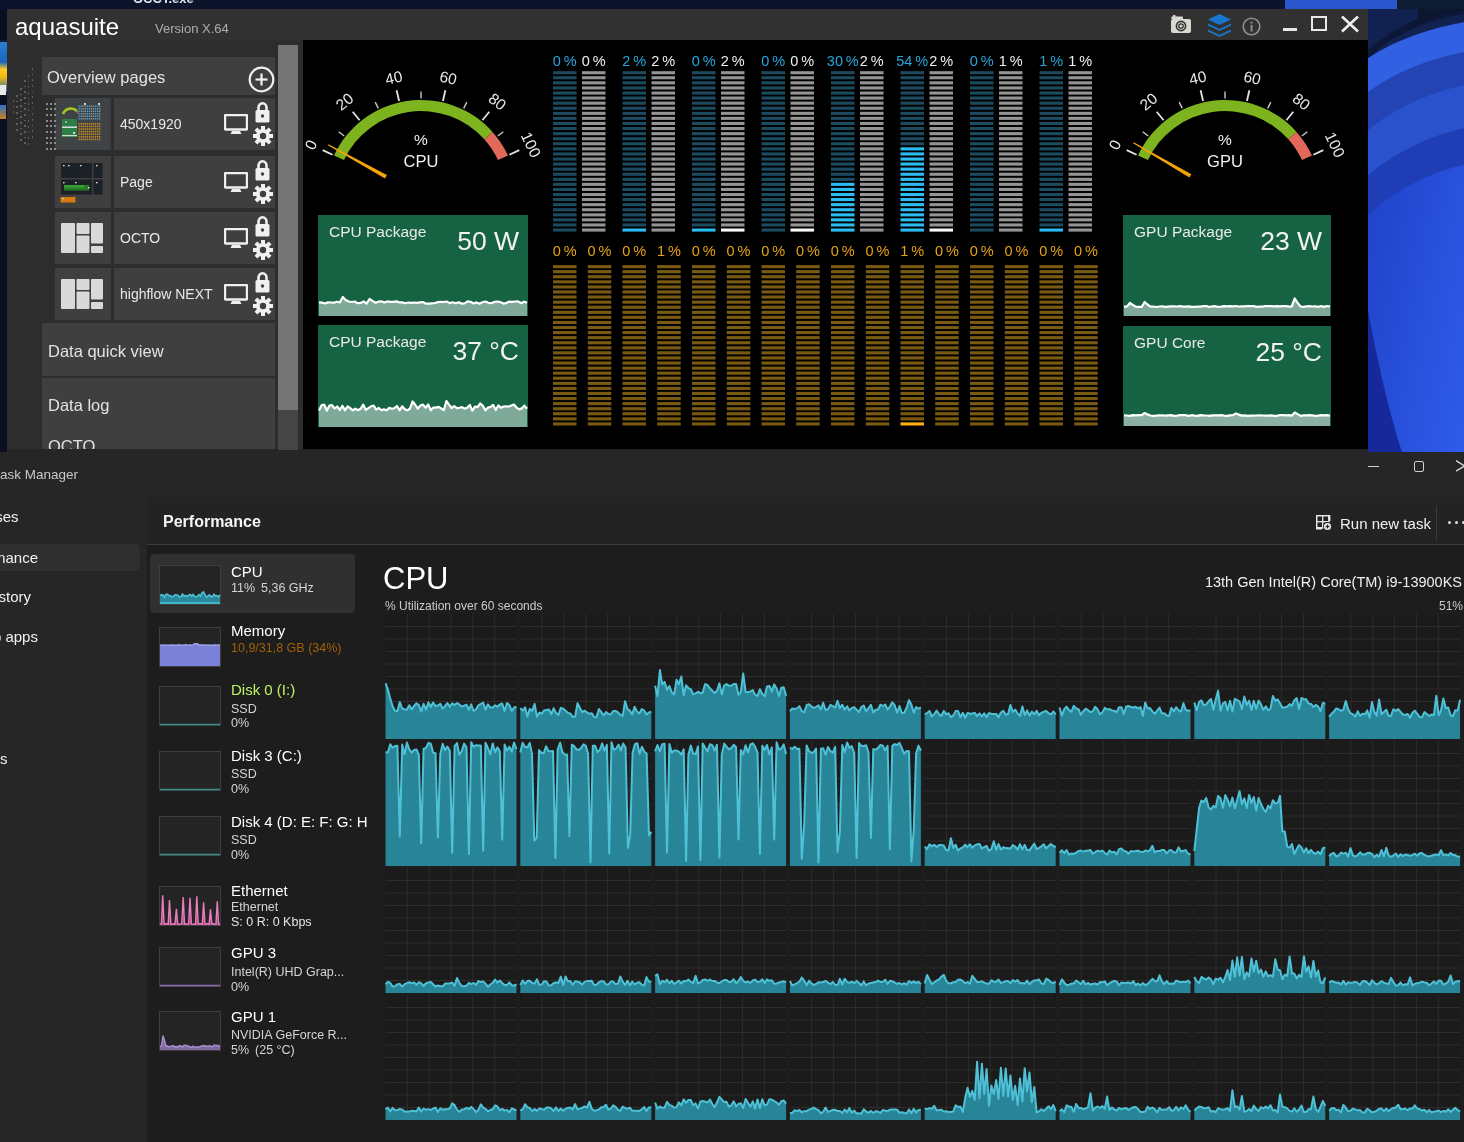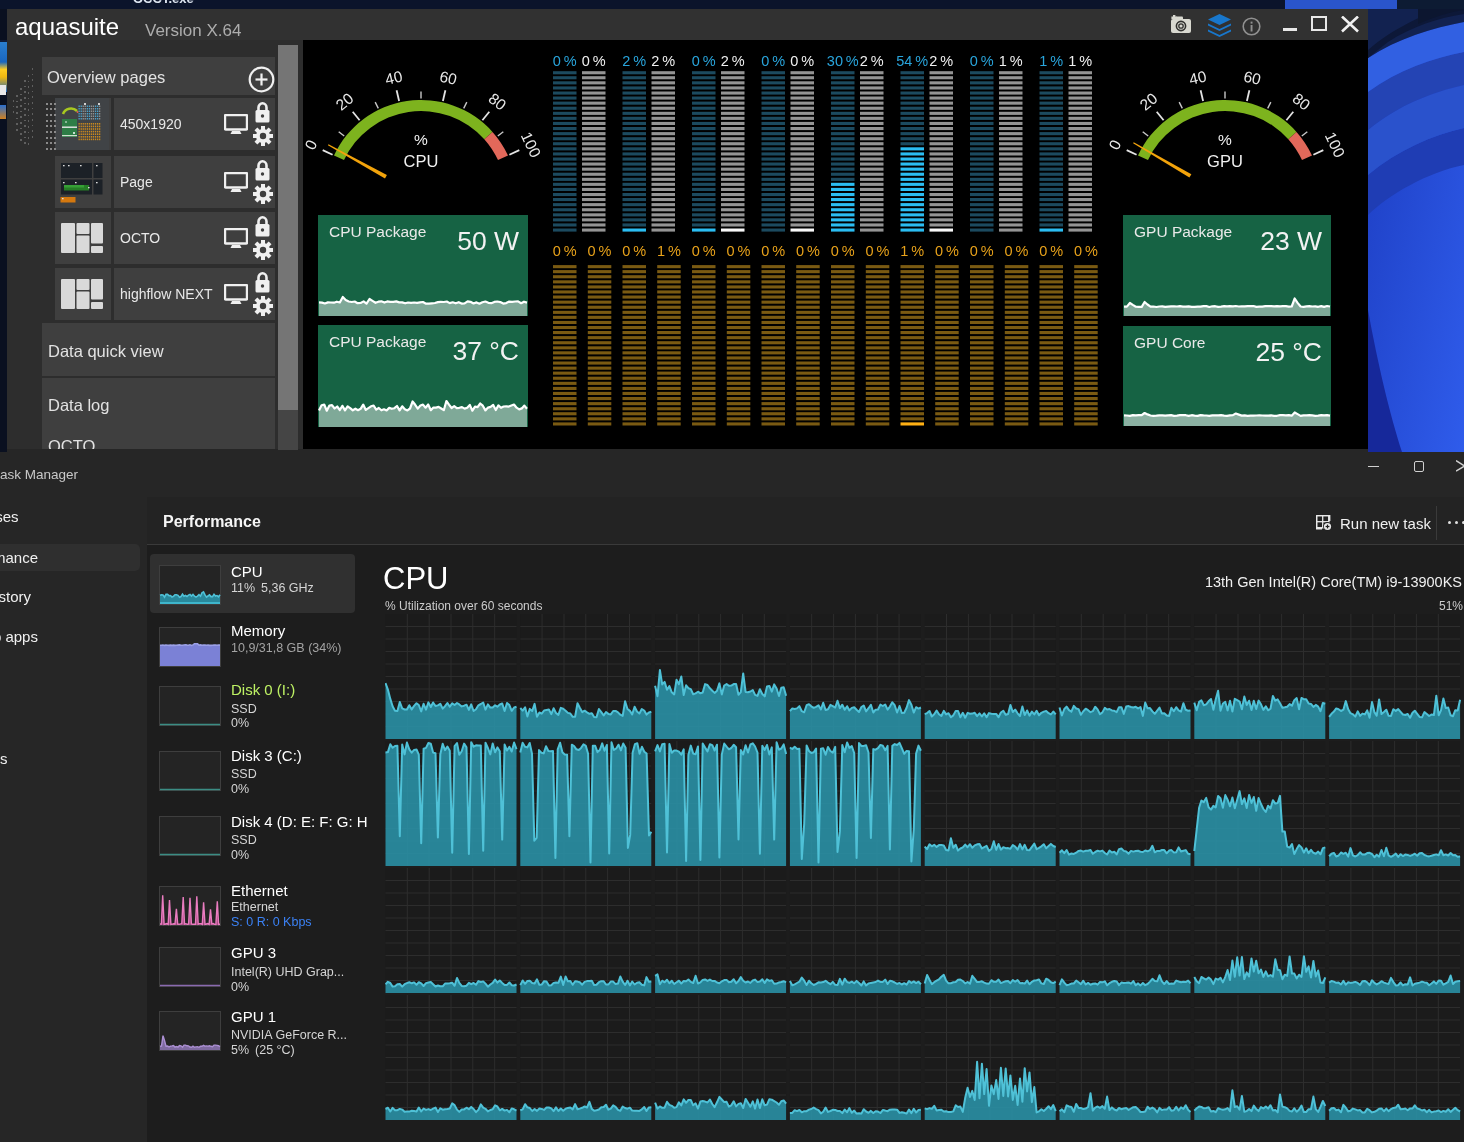--- a/index.html
+++ b/index.html
@@ -33,21 +33,21 @@
 <div class="abs" style="left:1397px;top:0;width:67px;height:9px;background:#0d1b33"></div>
 <div class="abs" style="left:0;top:9px;width:7px;height:443px;background:#0a1020;overflow:hidden">
     <div class="abs" style="left:0;top:31px;width:7px;height:22px;background:#0f1c3a"></div>
     <div class="abs" style="left:0;top:33px;width:7px;height:50px;background:linear-gradient(180deg,#2a7fd0 0%,#1a66c0 40%,#ffcc20 55%,#f0b810 70%,#1a66c0 100%)"></div>
     <div class="abs" style="left:0;top:76px;width:6px;height:10px;background:#e8e8e8"></div>
     <div class="abs" style="left:0;top:96px;width:6px;height:14px;background:linear-gradient(180deg,#2a6fd0,#d08020)"></div>
   </div>
 <div class="abs" style="left:7px;top:9px;width:1361px;height:443px;background:#2d2d2d;overflow:hidden">
     <div class="abs" style="left:0;top:0;width:1361px;height:31px;background:#313131"></div>
     <div class="abs" style="left:8px;top:4px;font-size:24px;color:#ffffff;letter-spacing:0px">aquasuite</div>
-    <div class="abs" style="left:138px;top:12px;font-size:17px;color:#adadad">Version X.64</div>
+    <div class="abs" style="left:148px;top:12px;font-size:13px;color:#adadad">Version X.64</div>
     <svg style="position:absolute;left:1164px;top:6px" width="22" height="18" viewBox="0 0 22 18">
       <rect x="0" y="4" width="20" height="14" rx="2" fill="#d8d8d0"></rect>
       <rect x="5" y="1.5" width="7" height="4" rx="1" fill="#d8d8d0"></rect>
       <path d="M1,0 h2.4 v1.6 h1.6 v2.4 h-1.6 v1.6 h-2.4 v-1.6 h-1.6 v-2.4 h1.6 Z" transform="translate(1,0)" fill="#d8d8d0"></path>
       <circle cx="10" cy="11" r="4.6" fill="#d8d8d0" stroke="#31312f" stroke-width="1.6"></circle>
       <circle cx="10" cy="11" r="2.2" fill="none" stroke="#31312f" stroke-width="1.3"></circle>
     </svg>
     <svg style="position:absolute;left:1200px;top:5px" width="25" height="23" viewBox="0 0 25 23">
       <path d="M12.5,0 L24,5.5 L12.5,11 L1,5.5 Z" fill="#1877cc"></path>
       <path d="M1,9.5 L12.5,15 L24,9.5 L24,11.5 L12.5,17 L1,11.5 Z" fill="#1877cc"></path>
@@ -1618,21 +1618,21 @@
     <rect x="1" y="37" width="60" height="2" fill="#3eb5cb"></rect>
   </svg>
 <div class="abs" style="left:231px;top:563px;font-size:15px;color:#ffffff">CPU</div>
 <div class="abs" style="left:231px;top:581px;font-size:12.5px;color:#d5d5d5">11%  5,36 GHz</div>
 <svg style="position:absolute;left:159px;top:627px" width="62" height="40">
     <rect x="0.5" y="0.5" width="61" height="39" fill="#242424" stroke="#3e3e3e"></rect>
     <path d="M1,39 L1.0,18.2 L2.5,18.3 L4.0,18.0 L5.5,18.4 L7.0,18.1 L8.5,18.2 L10.0,18.4 L11.5,18.1 L13.0,18.4 L14.5,18.1 L16.0,18.4 L17.5,18.3 L19.0,18.1 L20.5,17.9 L22.0,18.3 L23.5,18.3 L25.0,18.0 L26.5,17.8 L28.0,18.1 L29.5,18.2 L31.0,17.8 L32.5,18.4 L34.0,17.9 L35.5,16.7 L37.0,16.8 L38.5,16.8 L40.0,18.2 L41.5,17.9 L43.0,18.3 L44.5,18.1 L46.0,18.0 L47.5,18.2 L49.0,18.1 L50.5,18.4 L52.0,18.4 L53.5,18.3 L55.0,18.0 L56.5,18.1 L58.0,18.2 L59.5,18.0 L61.0,18.1 L61,39 Z" fill="#7b81d6"></path>
     <polyline points="1.0,18.2 2.5,18.3 4.0,18.0 5.5,18.4 7.0,18.1 8.5,18.2 10.0,18.4 11.5,18.1 13.0,18.4 14.5,18.1 16.0,18.4 17.5,18.3 19.0,18.1 20.5,17.9 22.0,18.3 23.5,18.3 25.0,18.0 26.5,17.8 28.0,18.1 29.5,18.2 31.0,17.8 32.5,18.4 34.0,17.9 35.5,16.7 37.0,16.8 38.5,16.8 40.0,18.2 41.5,17.9 43.0,18.3 44.5,18.1 46.0,18.0 47.5,18.2 49.0,18.1 50.5,18.4 52.0,18.4 53.5,18.3 55.0,18.0 56.5,18.1 58.0,18.2 59.5,18.0 61.0,18.1" fill="none" stroke="#9ba0e6" stroke-width="1.6"></polyline>
   </svg>
 <div class="abs" style="left:231px;top:622px;font-size:15px;color:#ffffff">Memory</div>
-<div class="abs" style="left:231px;top:641px;font-size:12.5px;color:#a3a3a3">10,9/31,8 GB (34%)</div>
+<div class="abs" style="left:231px;top:641px;font-size:12.5px;color:#a16207">10,9/31,8 GB (34%)</div>
 <svg style="position:absolute;left:159px;top:686px" width="62" height="40">
     <rect x="0.5" y="0.5" width="61" height="39" fill="#242424" stroke="#3e3e3e"></rect>
     <line x1="1" y1="38.5" x2="61" y2="38.5" stroke="#3b8d84" stroke-width="1.5"></line>
   </svg>
 <div class="abs" style="left:231px;top:681px;font-size:15px;color:#bef264">Disk 0 (I:)</div>
 <div class="abs" style="left:231px;top:702px;font-size:12.5px;color:#d5d5d5">SSD</div>
 <div class="abs" style="left:231px;top:716px;font-size:12.5px;color:#d5d5d5">0%</div>
 <svg style="position:absolute;left:159px;top:751px" width="62" height="40">
     <rect x="0.5" y="0.5" width="61" height="39" fill="#242424" stroke="#3e3e3e"></rect>
     <line x1="1" y1="38.5" x2="61" y2="38.5" stroke="#3b8d84" stroke-width="1.5"></line>
@@ -1647,21 +1647,21 @@
 <div class="abs" style="left:231px;top:812.5px;font-size:15px;color:#ffffff;white-space:nowrap">Disk 4 (D: E: F: G: H</div>
 <div class="abs" style="left:231px;top:833px;font-size:12.5px;color:#d5d5d5">SSD</div>
 <div class="abs" style="left:231px;top:847.5px;font-size:12.5px;color:#d5d5d5">0%</div>
 <svg style="position:absolute;left:159px;top:886px" width="62" height="40">
     <rect x="0.5" y="0.5" width="61" height="39" fill="#242424" stroke="#3e3e3e"></rect>
     <path d="M1,39 L1.0,38.0 L1.0,38.0 L2.4,38.1 L3.7,9.2 L5.1,38.4 L6.5,38.0 L7.8,37.6 L9.2,38.4 L10.5,14.0 L11.9,38.4 L13.3,38.1 L14.6,37.8 L16.0,38.0 L17.4,22.7 L18.7,38.2 L20.1,38.3 L21.5,37.9 L22.8,37.6 L24.2,11.0 L25.5,38.1 L26.9,37.7 L28.3,38.3 L29.6,38.2 L31.0,11.9 L32.4,38.0 L33.7,38.3 L35.1,38.2 L36.5,38.2 L37.8,10.3 L39.2,38.2 L40.5,37.6 L41.9,37.6 L43.3,38.4 L44.6,16.4 L46.0,38.4 L47.4,38.0 L48.7,37.6 L50.1,38.3 L51.5,23.4 L52.8,37.9 L54.2,37.6 L55.5,38.2 L56.9,38.4 L58.3,15.4 L59.6,38.4 L61.0,38.3 L61,39 Z" fill="#b44d8c" fill-opacity="0.85"></path>
     <polyline points="1.0,38.0 1.0,38.0 2.4,38.1 3.7,9.2 5.1,38.4 6.5,38.0 7.8,37.6 9.2,38.4 10.5,14.0 11.9,38.4 13.3,38.1 14.6,37.8 16.0,38.0 17.4,22.7 18.7,38.2 20.1,38.3 21.5,37.9 22.8,37.6 24.2,11.0 25.5,38.1 26.9,37.7 28.3,38.3 29.6,38.2 31.0,11.9 32.4,38.0 33.7,38.3 35.1,38.2 36.5,38.2 37.8,10.3 39.2,38.2 40.5,37.6 41.9,37.6 43.3,38.4 44.6,16.4 46.0,38.4 47.4,38.0 48.7,37.6 50.1,38.3 51.5,23.4 52.8,37.9 54.2,37.6 55.5,38.2 56.9,38.4 58.3,15.4 59.6,38.4 61.0,38.3" fill="none" stroke="#ea7cc0" stroke-width="1.4"></polyline>
   </svg>
 <div class="abs" style="left:231px;top:882px;font-size:15px;color:#ffffff">Ethernet</div>
 <div class="abs" style="left:231px;top:899.5px;font-size:12.5px;color:#d5d5d5">Ethernet</div>
-<div class="abs" style="left:231px;top:914.5px;font-size:12.5px;color:#3b82f6">S: 0 R: 0 Kbps</div>
+<div class="abs" style="left:231px;top:914.5px;font-size:12.5px;color:#e5e5e5">S: 0 R: 0 Kbps</div>
 <svg style="position:absolute;left:159px;top:947px" width="62" height="40">
     <rect x="0.5" y="0.5" width="61" height="39" fill="#242424" stroke="#3e3e3e"></rect>
     <line x1="1" y1="38.5" x2="61" y2="38.5" stroke="#8a6ab0" stroke-width="1.5"></line>
   </svg>
 <div class="abs" style="left:231px;top:944px;font-size:15px;color:#ffffff">GPU 3</div>
 <div class="abs" style="left:231px;top:964.5px;font-size:12.5px;color:#d5d5d5">Intel(R) UHD Grap...</div>
 <div class="abs" style="left:231px;top:979.5px;font-size:12.5px;color:#d5d5d5">0%</div>
 <svg style="position:absolute;left:159px;top:1011px" width="62" height="40">
     <rect x="0.5" y="0.5" width="61" height="39" fill="#242424" stroke="#3e3e3e"></rect>
     <path d="M1,39 L1.0,35.3 L2.5,35.1 L4.0,24.6 L5.5,29.5 L7.0,35.2 L8.5,35.0 L10.0,35.9 L11.5,35.2 L13.0,34.9 L14.5,34.5 L16.0,36.1 L17.5,35.6 L19.0,36.1 L20.5,34.5 L22.0,34.8 L23.5,36.2 L25.0,34.1 L26.5,34.1 L28.0,34.8 L29.5,34.9 L31.0,36.0 L32.5,36.3 L34.0,35.1 L35.5,36.2 L37.0,35.9 L38.5,35.8 L40.0,36.3 L41.5,35.3 L43.0,35.3 L44.5,34.4 L46.0,35.2 L47.5,34.9 L49.0,35.2 L50.5,34.8 L52.0,35.3 L53.5,35.7 L55.0,34.1 L56.5,34.1 L58.0,34.4 L59.5,34.7 L61.0,35.6 L61,39 Z" fill="#8a72ae" fill-opacity="0.9"></path>

